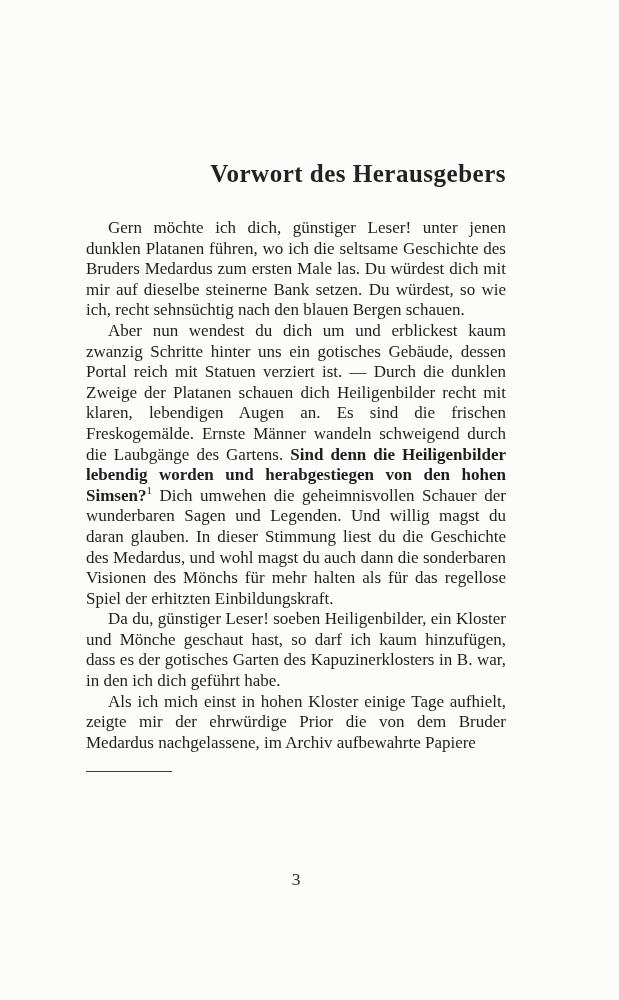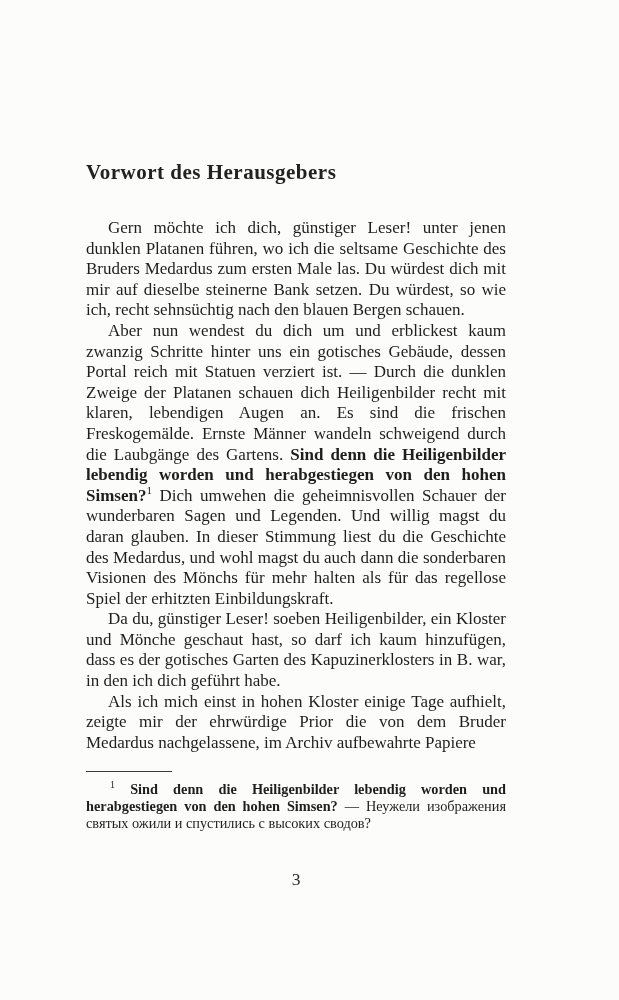--- a/index.html
+++ b/index.html
@@ -14,22 +14,22 @@
     font-family: "Liberation Serif", serif;
     overflow: hidden;
   }
   .textblock {
     position: absolute;
     left: 86px;
     width: 420px;
   }
   .chapter-title {
     top: 160px;
-    text-align: left;
-    font-size: 21px;
+    text-align: right;
+    font-size: 25px;
     font-weight: 700;
     letter-spacing: 0.5px;
     color: #222;
     white-space: nowrap;
   }
   .body-text {
     top: 218px;
     font-size: 17px;
     line-height: 20.6px;
     text-align: justify;
@@ -80,18 +80,17 @@
 
   <div class="textblock body-text">
       <p class="para"><span class="run">Gern möchte ich dich, günstiger Leser! unter jenen dunklen Platanen führen, wo ich die seltsame Geschichte des Bruders Medardus zum ersten Male las. Du würdest dich mit mir auf dieselbe steinerne Bank setzen. Du würdest, so wie ich, recht sehnsüchtig nach den blauen Bergen schauen.</span></p>
       <p class="para"><span class="run">Aber nun wendest du dich um und erblickest kaum zwanzig Schritte hinter uns ein gotisches Gebäude, dessen Portal reich mit Statuen verziert ist. — Durch die dunklen Zweige der Platanen schauen dich Heiligenbilder recht mit klaren, lebendigen Augen an. Es sind die frischen Freskogemälde. Ernste Männer wandeln schweigend durch die Laubgänge des Gartens. </span><span class="run-b">Sind denn die Heiligenbilder lebendig worden und herabgestiegen von den hohen Simsen?</span><sup class="fn-mark">1</sup><span class="run"> Dich umwehen die geheimnisvollen Schauer der wunderbaren Sagen und Legenden. Und willig magst du daran glauben. In dieser Stimmung liest du die Geschichte des Medardus, und wohl magst du auch dann die sonderbaren Visionen des Mönchs für mehr halten als für das regellose Spiel der erhitzten Einbildungskraft.</span></p>
       <p class="para"><span class="run">Da du, günstiger Leser! soeben Heiligenbilder, ein Kloster und Mönche geschaut hast, so darf ich kaum hinzufügen, dass es der gotisches Garten des Kapuzinerklosters in B. war, in den ich dich geführt habe.</span></p>
       <p class="para"><span class="run">Als ich mich einst in hohen Kloster einige Tage aufhielt, zeigte mir der ehrwürdige Prior die von dem Bruder Medardus nachgelassene, im Archiv aufbewahrte Papiere</span></p>
     </div>
 
   <div class="textblock footnote-area">
     <hr class="footnote-rule">
-    <p class="footnote-text"><sup class="fn-mark">1</sup><span class="run-b"> Sind denn die Heiligenbilder lebendig worden und herabgestiegen von den hohen Simsen? </span><span class="run">— Неужели изображения святых ожили и спустились с высоких сводов?</span></p>
   </div>
 
   <div class="page-number">3</div>
 
 </div>
 
 </body></html>

